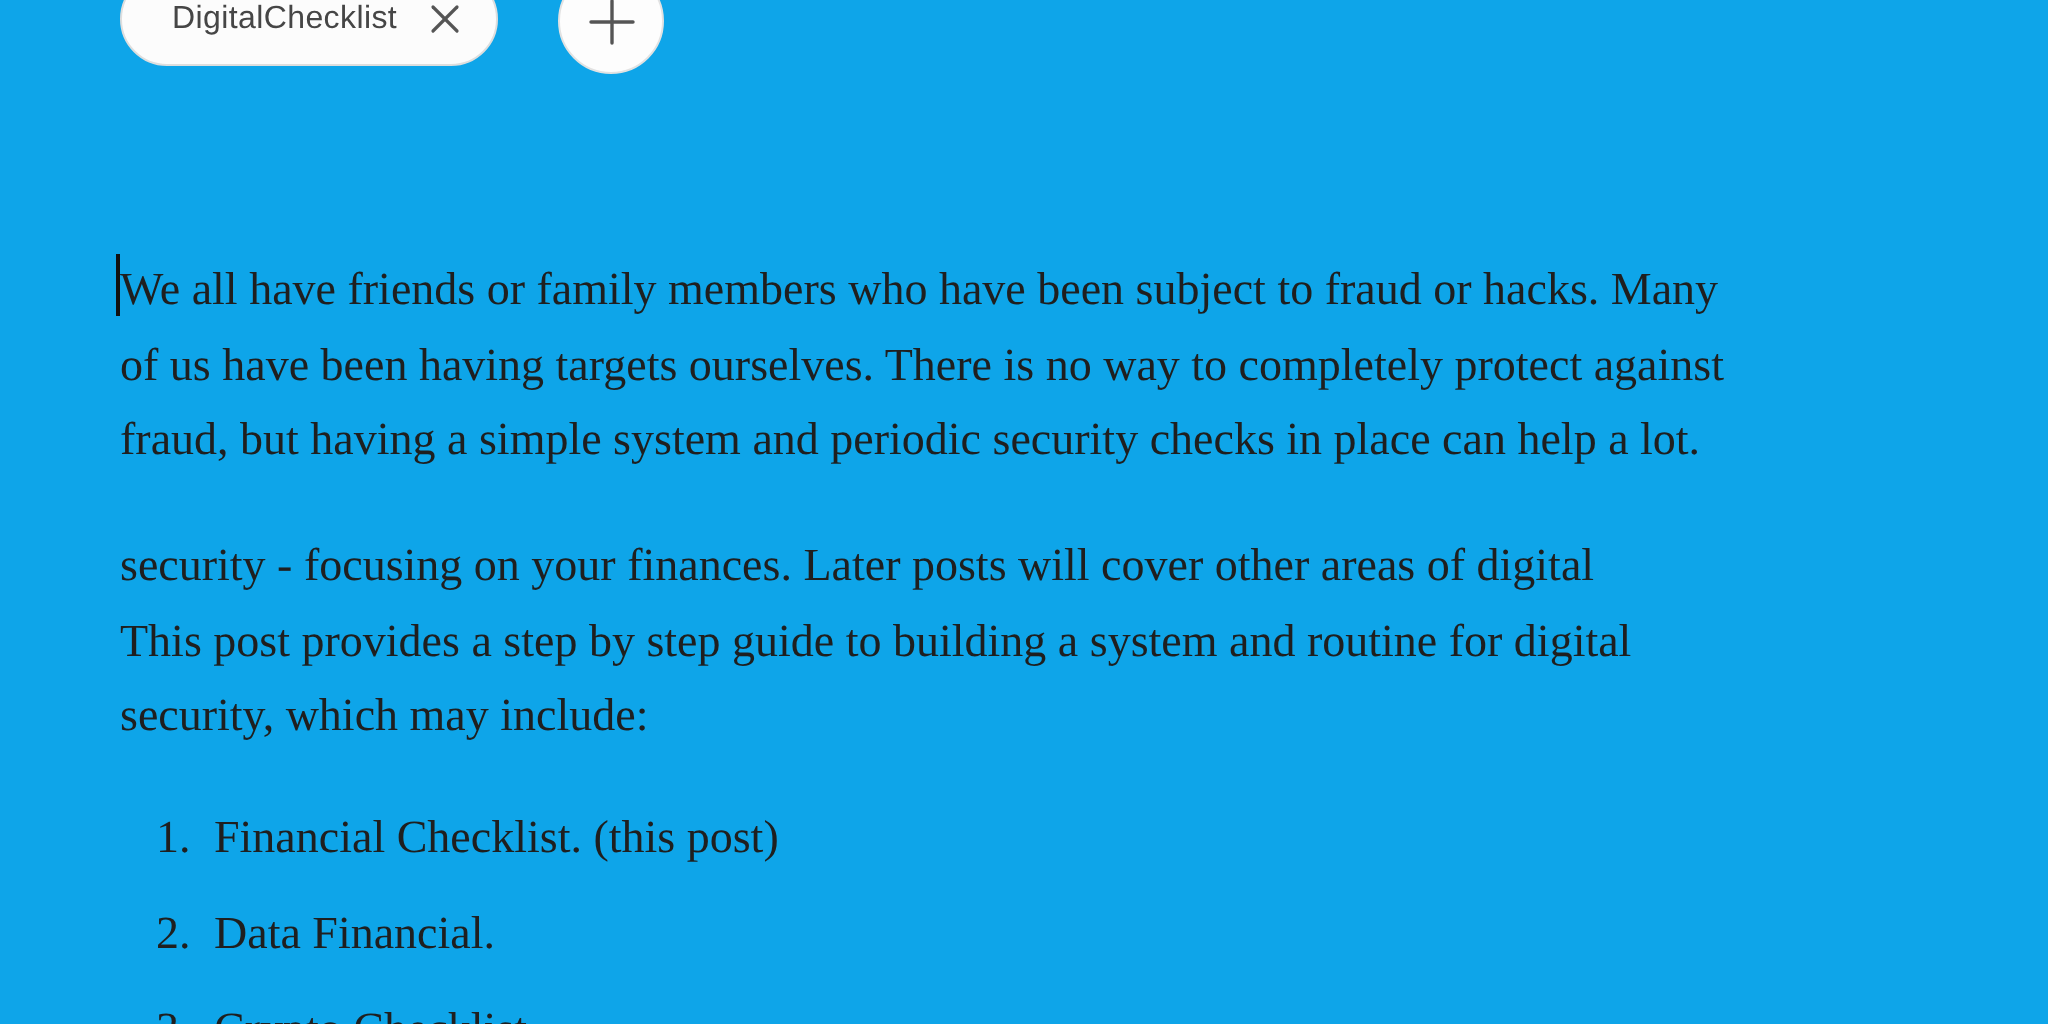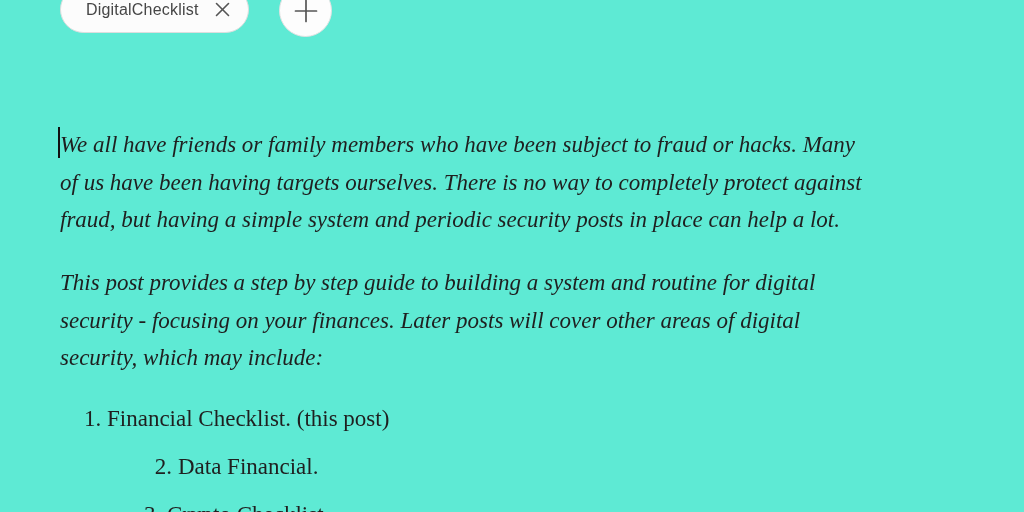--- a/index.html
+++ b/index.html
@@ -2,21 +2,21 @@
 <html><head>
 <meta charset="utf-8">
 <style>
   * { margin: 0; padding: 0; box-sizing: border-box; }
   html, body { background: #ffffff; }
   .page {
     position: relative;
     width: 1024px;
     height: 512px;
     overflow: hidden;
-    background: #5eead4;
+    background: #0ea5e9;
     font-family: "Liberation Serif", serif;
   }
 
   
   .tag-chip {
     position: absolute;
     left: 60px;
     top: -14px;
     height: 47px;
     border: 1px solid #dedede;
@@ -67,36 +67,35 @@
     cursor: text;
   }
   .para {
     position: absolute;
     left: 60px;
     right: 40px;
     font-size: 23px;
     line-height: 37.5px;
     color: #1f1f1f;
   }
-  .para .line { white-space: nowrap; font-style: italic; }
+  .para .line { white-space: nowrap; }
   .p1 { top: 126px; }
   .p2 { top: 264px; }
 
   .olist {
     position: absolute;
     left: 78px;
     font-size: 23px;
     color: #1f1f1f;
   }
   .olist { top: 400px; }
   .oli {
     line-height: 37.5px;
     margin-bottom: 10.5px;
     white-space: nowrap;
-    text-align: center;
   }
   .oli .marker {
     display: inline-block;
     width: 29px;
   }
 
   .caret {
     position: absolute;
     left: 58px;
     top: 127px;
@@ -129,26 +128,26 @@
     </span>
   </div>
 
   <div class="editor-body">
 
     <div class="caret"></div>
 
     <div class="para p1">
       <div class="line">We all have friends or family members who have been subject to fraud or hacks. Many</div>
       <div class="line">of us have been having targets ourselves. There is no way to completely protect against</div>
-      <div class="line">fraud, but having a simple system and periodic security posts in place can help a lot.</div>
+      <div class="line">fraud, but having a simple system and periodic security checks in place can help a lot.</div>
     </div>
 
     <div class="para p2">
+      <div class="line">security - focusing on your finances. Later posts will cover other areas of digital</div>
       <div class="line">This post provides a step by step guide to building a system and routine for digital</div>
-      <div class="line">security - focusing on your finances. Later posts will cover other areas of digital</div>
       <div class="line">security, which may include:</div>
     </div>
 
     <div class="olist">
       <div class="oli">
         <span class="marker">1.</span><span>Financial Checklist. (this post)</span>
       </div>
       <div class="oli">
         <span class="marker">2.</span><span>Data Financial.</span>
       </div>

